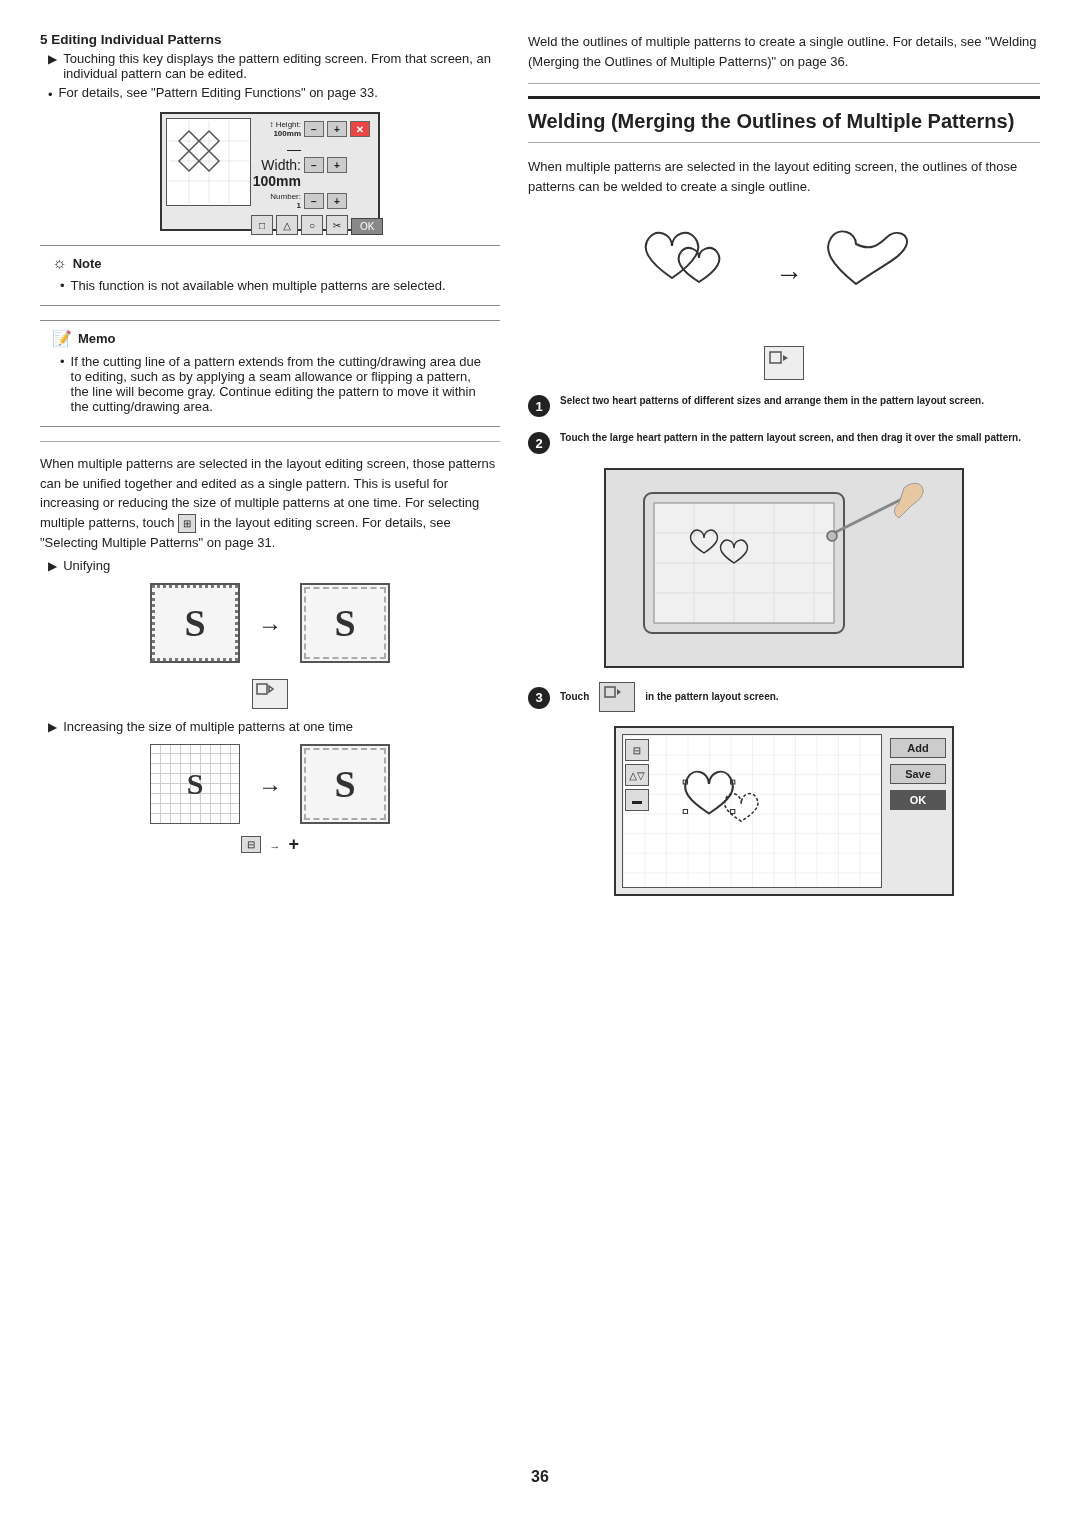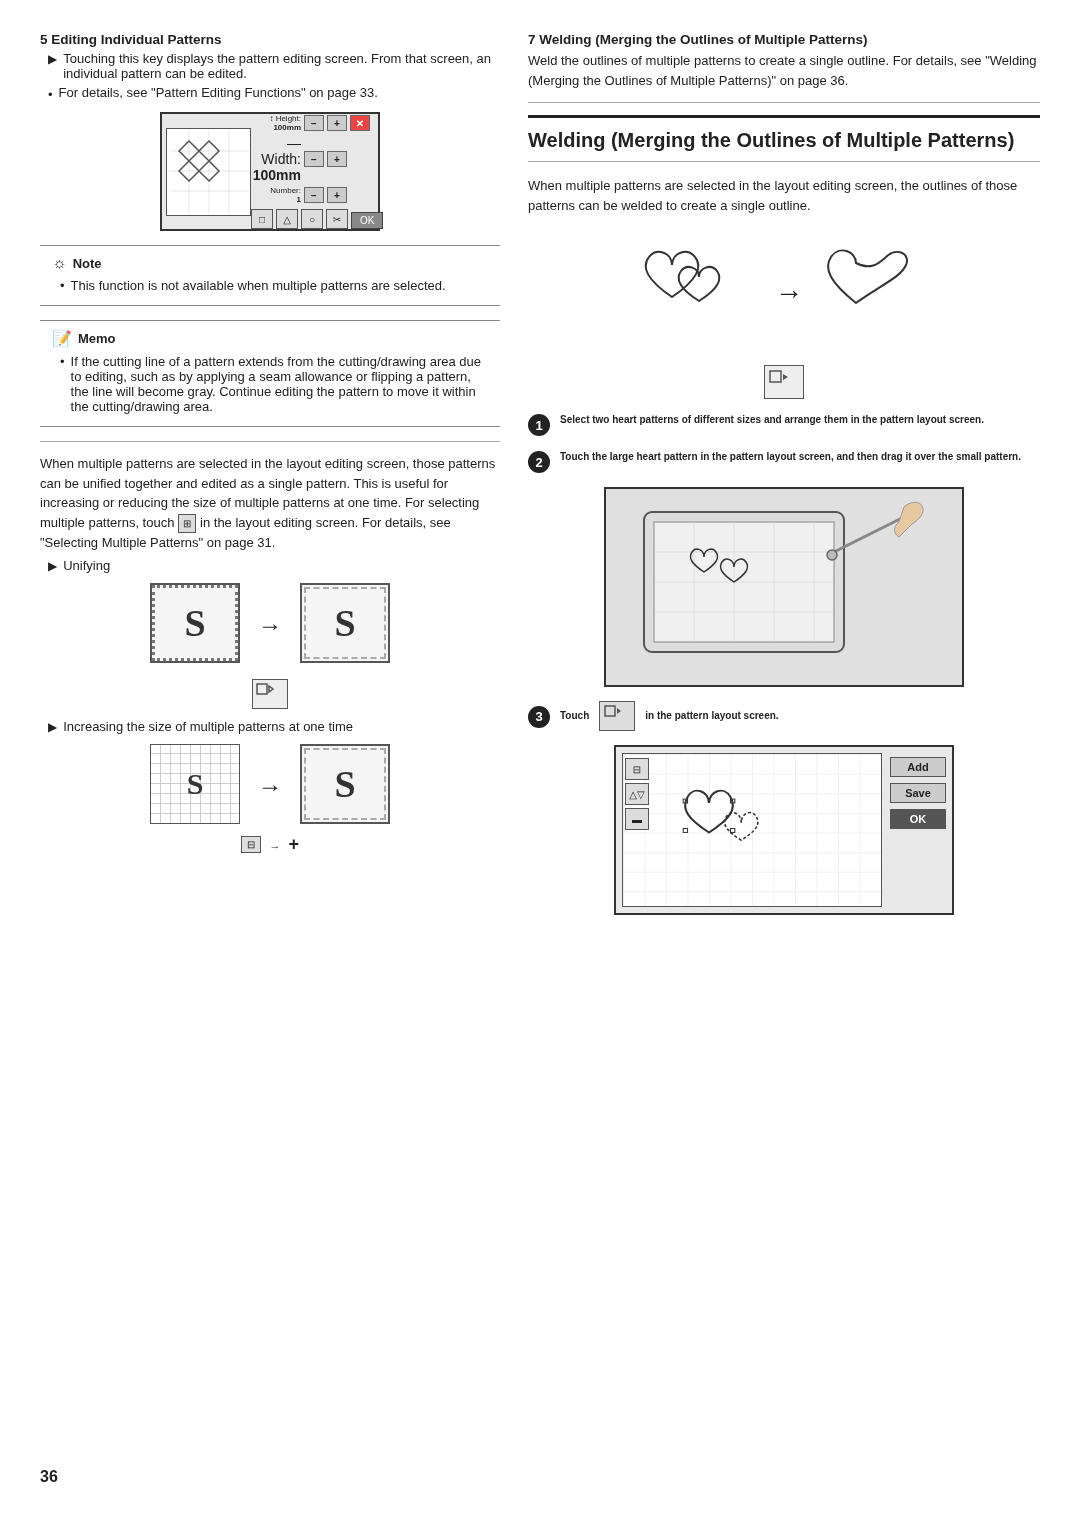--- a/index.html
+++ b/index.html
@@ -83,21 +83,20 @@
     
     .machine-screen {
       border: 2px solid #333;
       background: #e8e8e8;
       width: 220px;
       height: 119px;
       margin: 10px auto;
       display: flex;
       position: relative;
       padding: 4px;
-      align-items: center;
     }
     .screen-btn {
       background: #ccc;
       border: 1px solid #666;
       width: 20px;
       height: 16px;
       display: flex;
       align-items: center;
       justify-content: center;
       font-size: 10px;
@@ -333,20 +332,21 @@
       background: #ddd;
       padding: 2px 5px;
       font-size: 10px;
     }
 
     
     .page-number {
       font-weight: bold;
       font-size: 16px;
       margin-top: 16px;
+      text-align: center;
     }
   </style>
 </head>
 <body>
 
 <div class="page">
   <div class="two-col">
 
     <div class="col-left">
 
@@ -490,24 +490,20 @@
           <div class="small-icon">⊟</div>
           <span>→</span>
           <span style="font-size:18px;font-weight:bold;">+</span>
         </div>
       </div>
     </div>
 
     <div class="col-right">
 
       <div>
-        <div class="section-title">
-          <span class="section-num">7</span>
-          <span> Welding (Merging the Outlines of Multiple Patterns)</span>
-        </div>
         <p>Weld the outlines of multiple patterns to create a single outline. For details, see "Welding (Merging the Outlines of Multiple Patterns)" on page 36.</p>
       </div>
 
 
       <hr class="divider">
 
       <div class="big-heading-box">
         <div class="big-heading">Welding (Merging the Outlines of Multiple Patterns)</div>
       </div>
 

